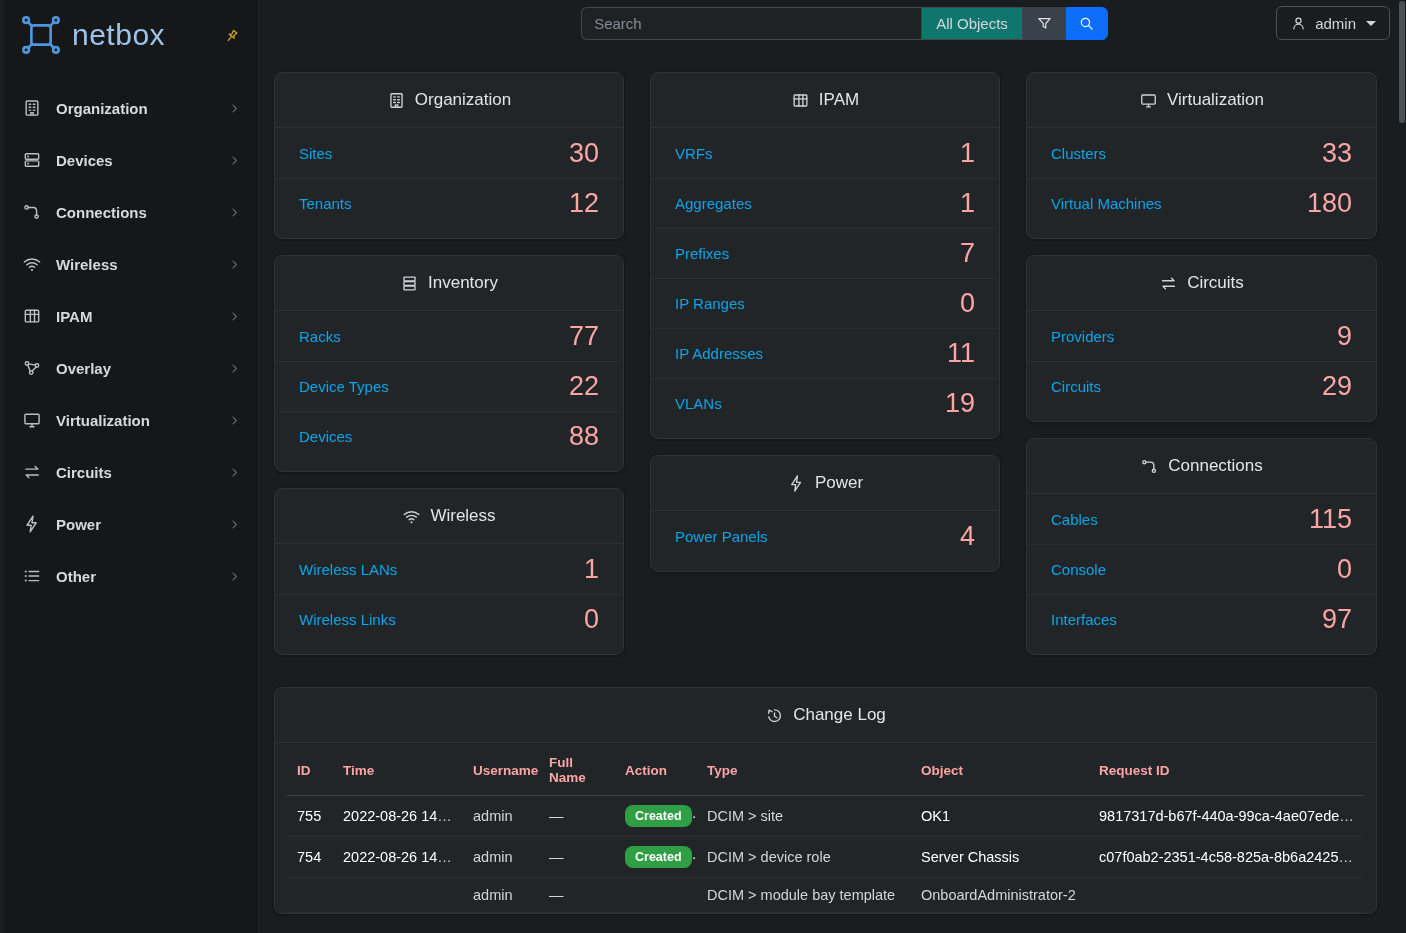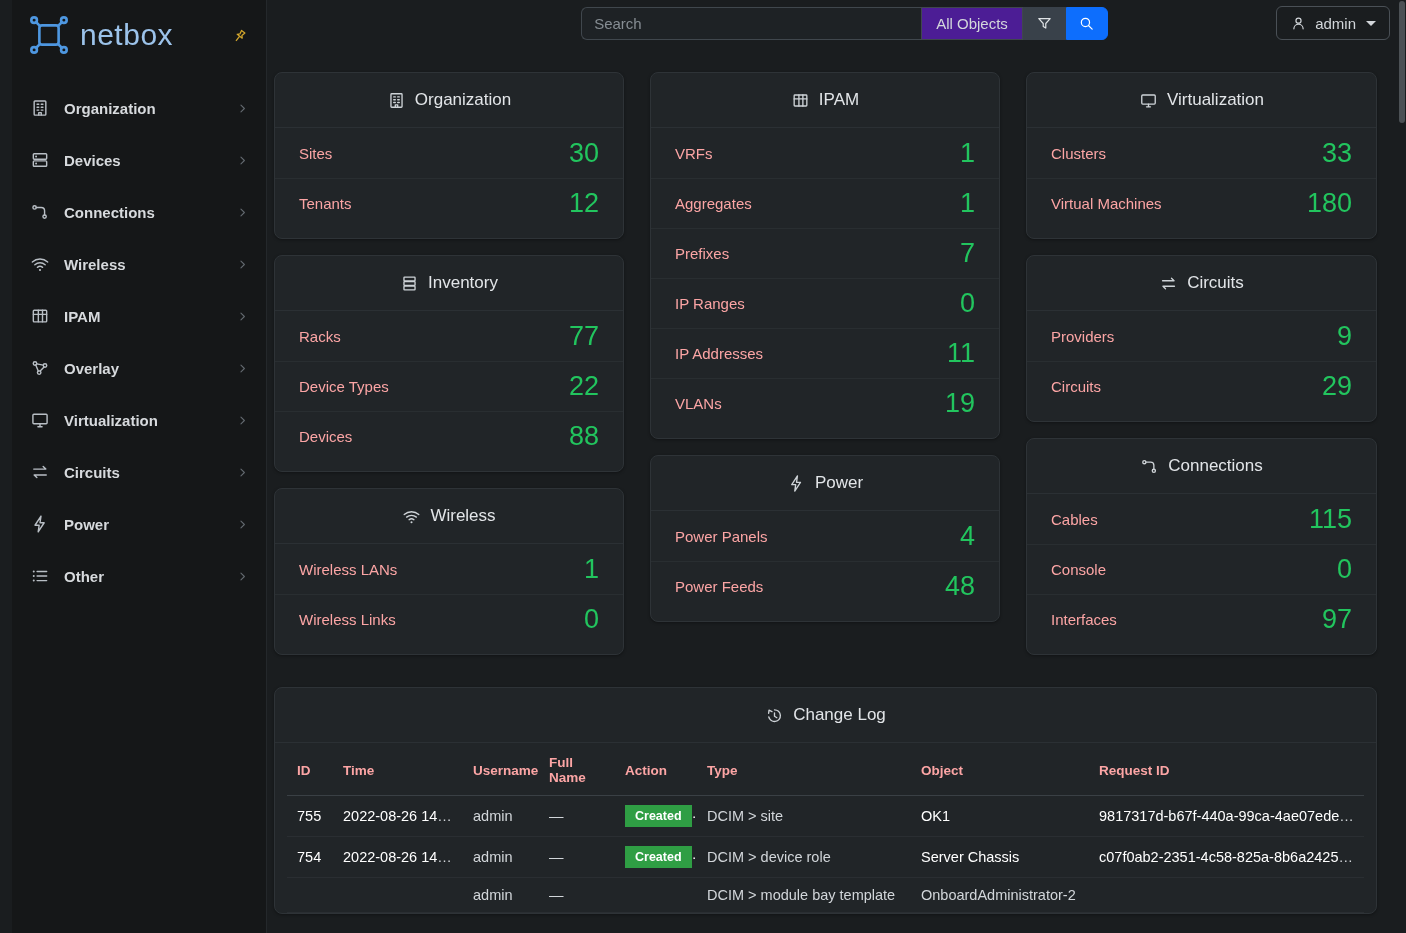--- a/index.html
+++ b/index.html
@@ -5,69 +5,69 @@
   * { box-sizing: border-box; }
   html,body { margin:0; padding:0; }
   body {
     width:1406px; height:933px; overflow:hidden; position:relative;
     background:#1a1d1f; color:#d4d8db;
     font-family:"Liberation Sans","DejaVu Sans",sans-serif;
   }
   #app { position:absolute; inset:0; }
 
   
-  .sidebar { position:absolute; left:12px; top:0; bottom:0; width:255px; background:#151718; border-right:1px solid #24282b; }
+  .sidebar { position:absolute; left:4px; top:0; bottom:0; width:255px; background:#151718; border-right:1px solid #24282b; }
   .brand { display:flex; align-items:center; gap:10px; padding:14px 16px 10px 16px; cursor:pointer; }
   .logo-svg { width:42px; height:42px; stroke:#4e97e0; fill:none; stroke-width:3; stroke-linecap:round; }
   .brand-text { font-size:30px; color:#9cc3ea; letter-spacing:.5px; font-weight:400; }
   .pin-btn { position:absolute; top:26px; right:16px; background:none; border:none; padding:2px; cursor:pointer; color:#d2a62c; }
   .pin-svg { width:17px; height:17px; stroke:currentColor; fill:none; stroke-width:1.8; stroke-linejoin:round; transform:rotate(38deg); }
 
   .menu { padding:16px 0 0 0; }
   .menu-item { display:flex; align-items:center; gap:14px; height:52px; padding:0 16px 0 18px; cursor:pointer; }
   .menu-item .ic { width:20px; height:20px; color:#b9bfc5; flex:none; }
   .menu-label { flex:1; font-size:15px; font-weight:600; color:#d7dadd; }
   .chev { width:15px; height:15px; color:#646b71; flex:none; }
 
   svg.ic, svg.chev, svg.ic16 { stroke:currentColor; fill:none; stroke-width:1.7; stroke-linecap:round; stroke-linejoin:round; }
 
   
   .topbar { position:absolute; left:255px; top:0; height:46px; right:0; display:flex; align-items:center; justify-content:center; }
   .search-group { display:flex; height:33px;padding-left:28px; }
   .search-input { width:340px; background:#1e2225; border:1px solid #40474d; border-right:none; border-radius:6px 0 0 6px; color:#d7dadd; font-size:15px; padding:0 12px; outline:none; }
   .search-input::placeholder { color:#868d93; }
-  .scope-btn { min-width:100px; background:#4c1d95; border:1px solid #40474d; color:#d3d7db; font-size:15px; padding:0 14px; cursor:pointer; }
+  .scope-btn { min-width:100px; background:#0f766e; border:1px solid #40474d; color:#d3d7db; font-size:15px; padding:0 14px; cursor:pointer; }
   .filter-btn { width:43px; background:#39414a; border:1px solid #39414a; color:#dfe3e6; cursor:pointer; display:flex; align-items:center; justify-content:center; }
   .go-btn { width:42px; background:#0d6efd; border:1px solid #0d6efd; border-radius:0 6px 6px 0; color:#fff; cursor:pointer; display:flex; align-items:center; justify-content:center; }
   .ic16 { width:17px; height:17px; }
   .user-btn { position:absolute; right:16px; top:6px; height:34px; display:flex; align-items:center; gap:8px; padding:0 13px; background:transparent; border:1px solid #4a5056; border-radius:6px; color:#d2d6da; font-size:15px; cursor:pointer; }
   .caret { width:0; height:0; border-left:5px solid transparent; border-right:5px solid transparent; border-top:5px solid #d2d6da; margin-left:2px; }
 
   
   .content { position:absolute; left:255px; top:46px; right:0; bottom:0; padding:26px 29px 0 19px; overflow:hidden; }
   .grid { display:flex; gap:26px; }
   .col { display:flex; flex-direction:column; gap:16px; }
   .col1,.col2 { width:350px; } .col3 { width:351px; }
 
   .card { background:#212528; border:1px solid #2e3337; border-radius:8px; box-shadow:0 1px 3px rgba(0,0,0,.35); overflow:hidden; padding-bottom:10px; }
   .card-head { display:flex; align-items:center; justify-content:center; gap:9px; height:55px; font-size:17px; color:#e2e5e8; border-bottom:1px solid #2b3034; }
   .card-head .ic { width:19px; height:19px; color:#ced3d7; }
   .stat-row { display:flex; align-items:center; justify-content:space-between; height:50px; padding:0 24px; cursor:pointer; }
   .stat-row + .stat-row { border-top:1px solid #292e31; }
-  .stat-label { font-size:15px; color:#fca5a5; }
-  .stat-value { font-size:27px; color:#22c55e; }
+  .stat-label { font-size:15px; color:#0ea5e9; }
+  .stat-value { font-size:27px; color:#fca5a5; }
 
   
   .changelog { margin-top:32px; width:1103px; padding-bottom:0; }
   .cl-table-wrap { padding:0 12px; }
   table { width:100%; border-collapse:collapse; table-layout:fixed; }
   th { text-align:left; font-size:13.5px; color:#fca5a5; font-weight:700; padding:12px 10px 10px 10px; border-bottom:1px solid #3a4045; }
   td { font-size:14.5px; color:#d2d6da; padding:9px 10px; border-bottom:1px solid #2a2e32; white-space:nowrap; overflow:hidden; text-overflow:ellipsis; }
   a.link { color:#ffffff; text-decoration:none; cursor:pointer; }
-  .badge { display:inline-block; background:#2f9e44; color:#fff; font-size:12.5px; font-weight:600; padding:4px 10px; border-radius:0; }
+  .badge { display:inline-block; background:#2f9e44; color:#fff; font-size:12.5px; font-weight:600; padding:4px 10px; border-radius:8px; }
 
   .scroll-thumb { position:absolute; right:1px; top:1px; width:6px; height:122px; background:#4c5155; border-radius:3px; }
 </style>
 </head>
 <body>
 
 <div id="app">
 
   <aside class="sidebar">
     <div class="brand">
@@ -335,24 +335,20 @@
         <section class="card">
           <header class="card-head">
             <svg class="ic" viewBox="0 0 24 24">
                 <path d="M13.2 2.5 6 13.5h5l-1.2 8 7.2-11h-5z"></path>
               </svg>
             <span>Power</span>
           </header>
           <div class="stat-row">
             <span class="stat-label">Power Panels</span>
             <span class="stat-value">4</span>
-          </div>
-          <div class="stat-row">
-            <span class="stat-label">Power Feeds</span>
-            <span class="stat-value">48</span>
           </div>
         </section>
       </div>
 
       <div class="col col3">
 
         <section class="card">
           <header class="card-head">
             <svg class="ic" viewBox="0 0 24 24">
                 <rect x="3.5" y="5" width="17" height="11.5" rx="1.2"></rect>

